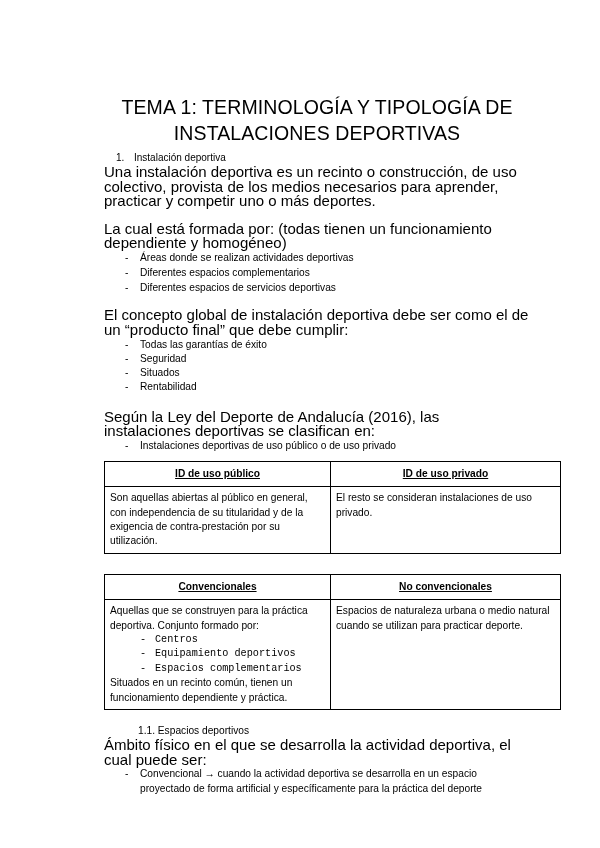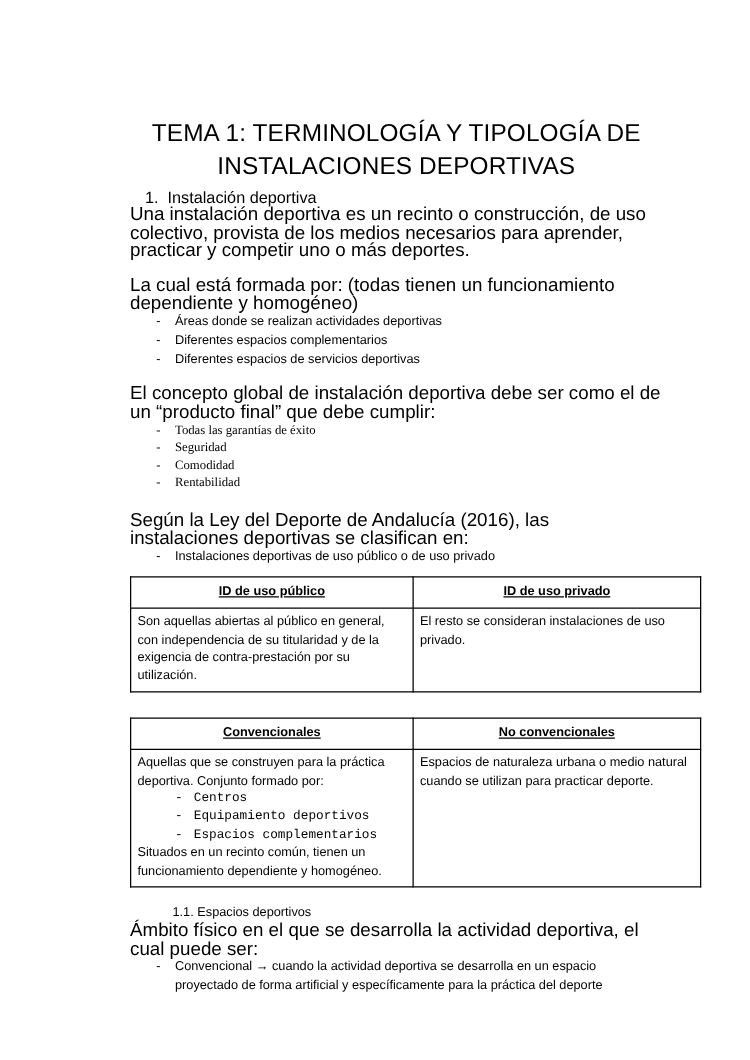--- a/index.html
+++ b/index.html
@@ -26,21 +26,21 @@
   .doc-title {
     font-size: 19.5px;
     line-height: 26px;
     text-align: center;
     font-weight: 400;
     letter-spacing: 0.1px;
     margin: 0 0 4px 0;
     padding: 0 2px;
   }
   .numbered-heading {
-    font-size: 13px;
+    font-size: 10px;
     line-height: 15px;
     margin: 0 0 0 0;
     padding-left: 12px;
   }
   .numbered-heading .num {
     display: inline-block;
     width: 18px;
   }
   .sub-heading {
     font-size: 10.2px;
@@ -70,21 +70,20 @@
     margin: 0;
   }
   ul.dash-list > li::before {
     content: "-";
     position: absolute;
     left: 21px;
     top: 0;
   }
   ul.dash-list.tight > li {
     line-height: 14.3px;
-    font-family: Liberation Serif, serif;
   }
   ul.dash-list.wrap > li {
     padding-left: 36px;
   }
   
   table.doc-table {
     border-collapse: collapse;
     width: 456px;
     table-layout: fixed;
     margin: 0;
@@ -149,21 +148,21 @@
     <li>Diferentes espacios complementarios</li>
     <li>Diferentes espacios de servicios deportivas</li>
   </ul>
 
   <div class="spacer-md"></div>
 
   <p class="body-text">El concepto global de instalación deportiva debe ser como el de un “producto final” que debe cumplir:</p>
   <ul class="dash-list tight">
     <li>Todas las garantías de éxito</li>
     <li>Seguridad</li>
-    <li>Comodidad</li>
+    <li>Situados</li>
     <li>Rentabilidad</li>
   </ul>
 
   <div class="spacer-lg"></div>
 
   <p class="body-text">Según la Ley del Deporte de Andalucía (2016), las instalaciones deportivas se clasifican en:</p>
   <ul class="dash-list">
     <li>Instalaciones deportivas de uso público o de uso privado</li>
   </ul>
 
@@ -206,21 +205,21 @@
     </thead>
     <tbody>
       <tr>
         <td>
           <div class="cell-body">Aquellas que se construyen para la práctica deportiva. Conjunto formado por:</div>
           <ul class="cell-list">
             <li>Centros</li>
             <li>Equipamiento deportivos</li>
             <li>Espacios complementarios</li>
           </ul>
-          <div class="cell-body">Situados en un recinto común, tienen un funcionamiento dependiente y homogéneo.</div>
+          <div class="cell-body">Situados en un recinto común, tienen un funcionamiento dependiente y práctica.</div>
         </td>
         <td>Espacios de naturaleza urbana o medio natural cuando se utilizan para practicar deporte.</td>
       </tr>
     </tbody>
   </table>
 
   <div class="spacer-md"></div>
 
   <div class="sub-heading">1.1. Espacios deportivos</div>
   <p class="body-text">Ámbito físico en el que se desarrolla la actividad deportiva, el cual puede ser:</p>

